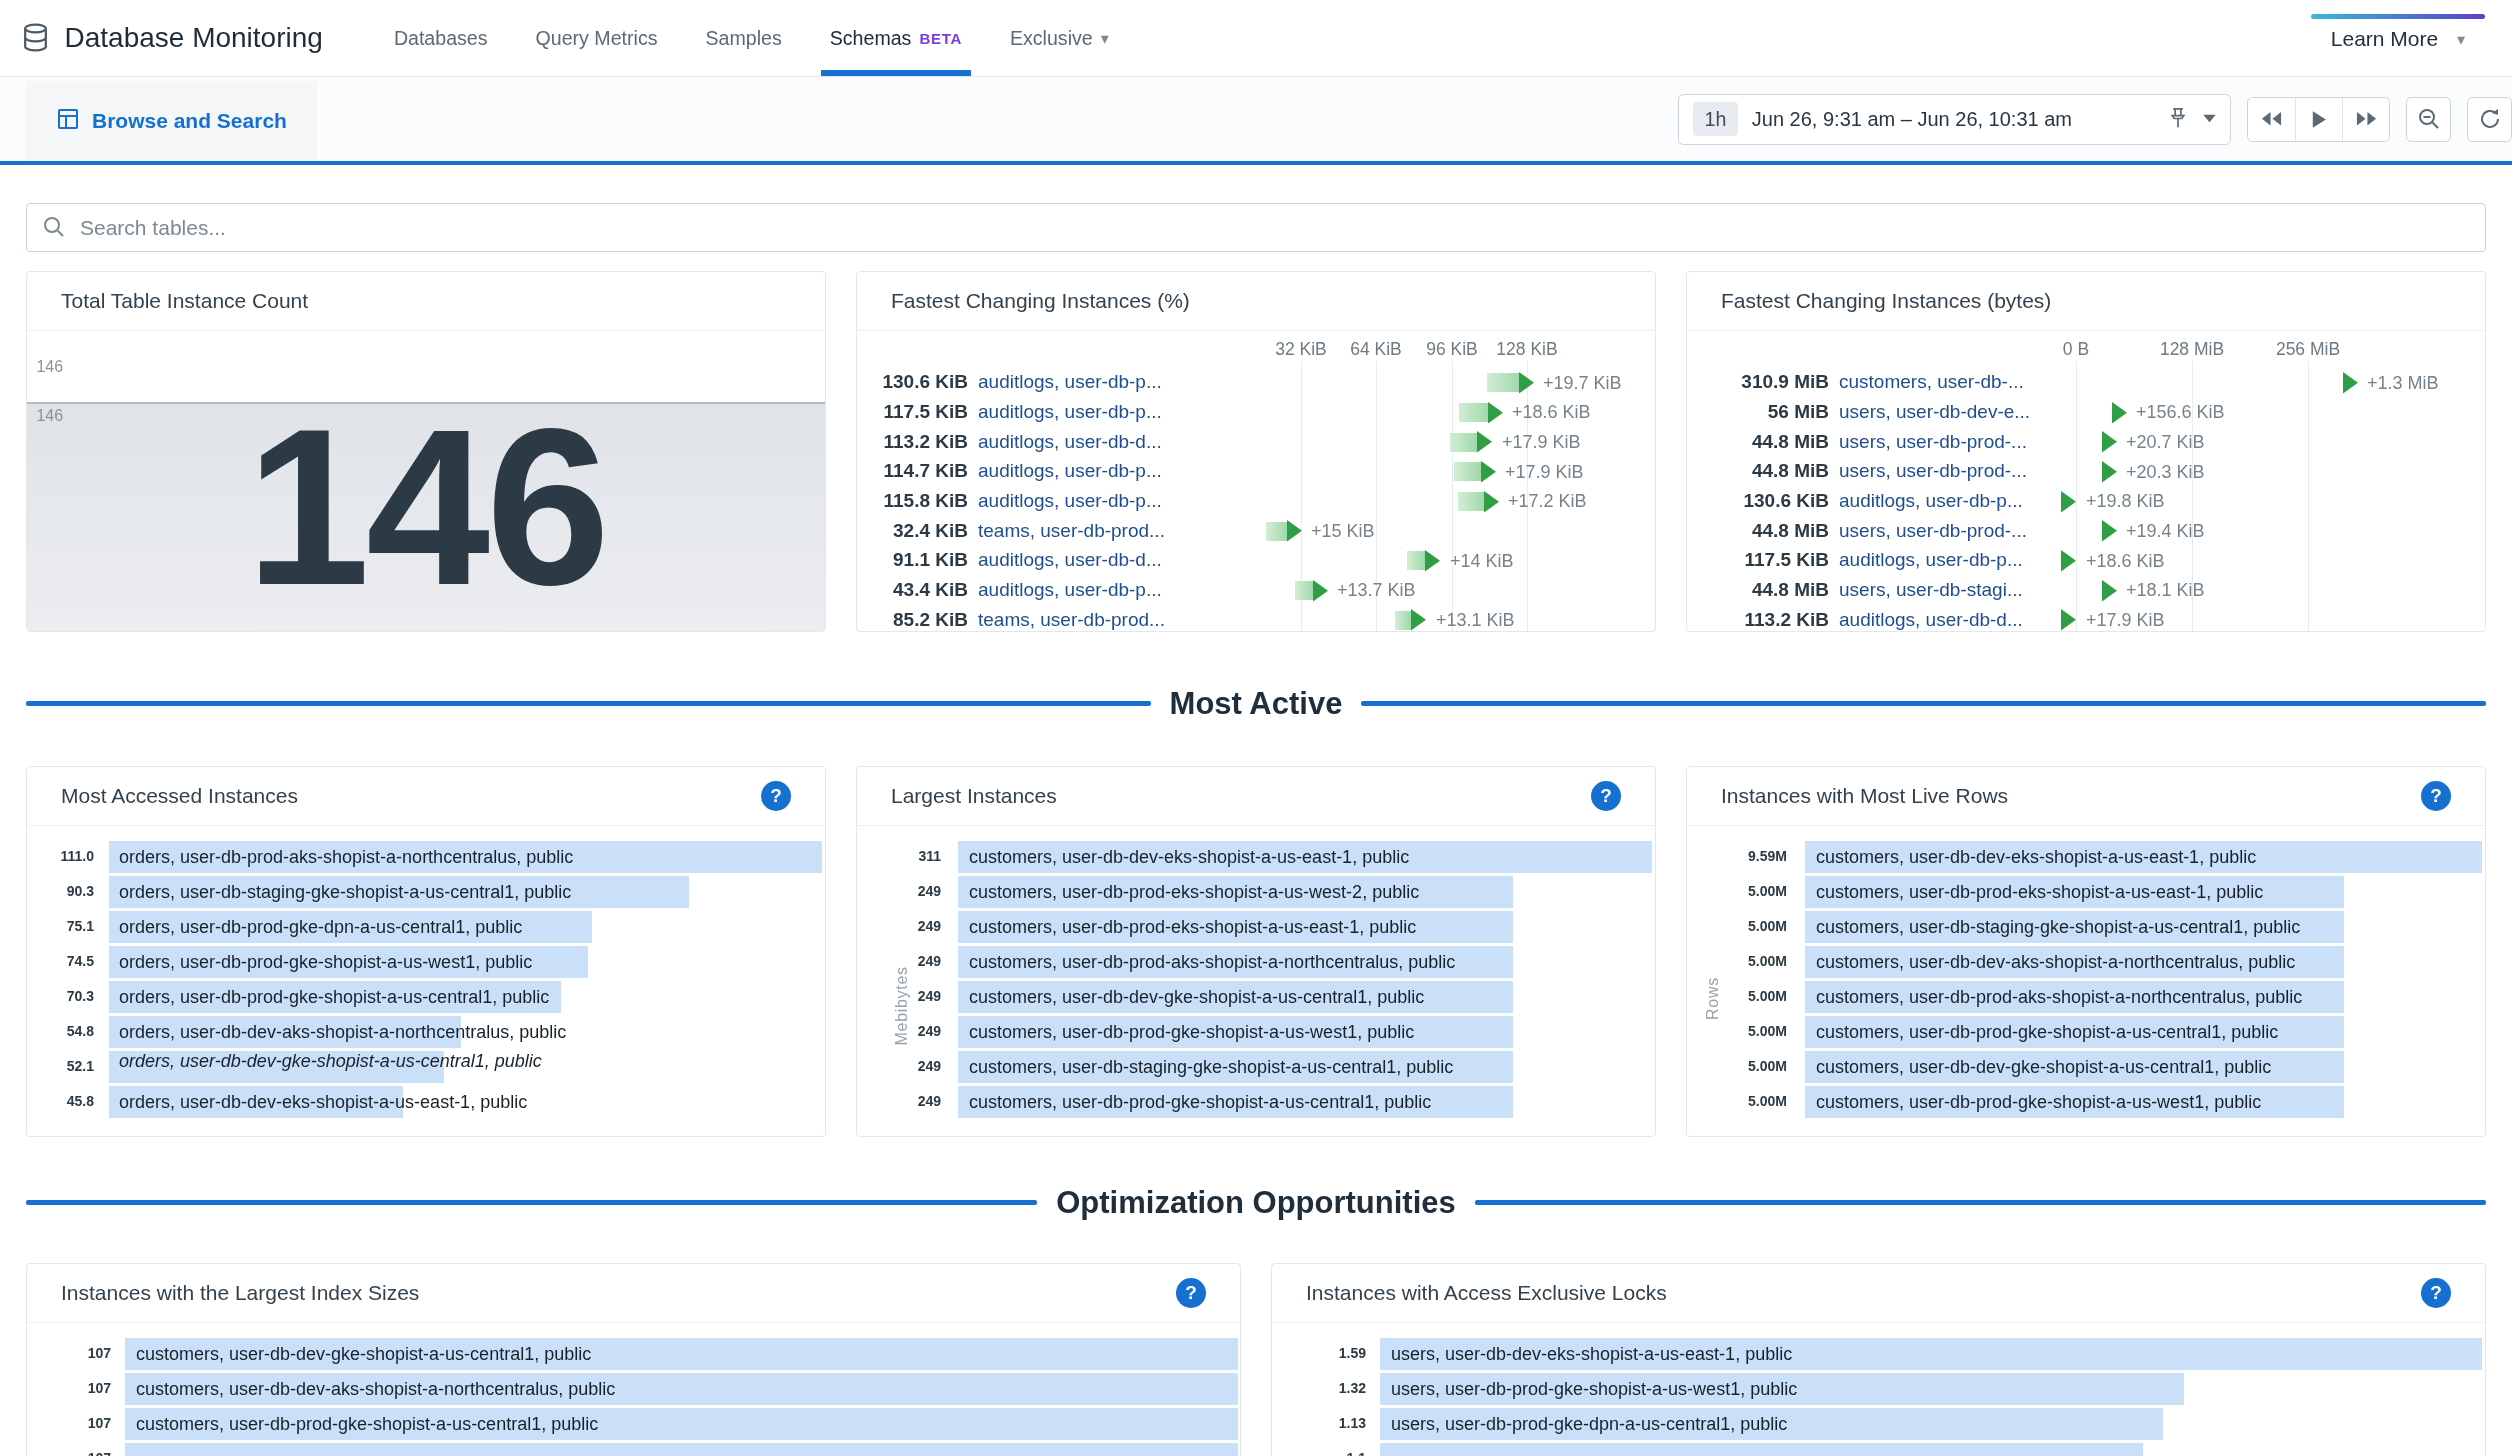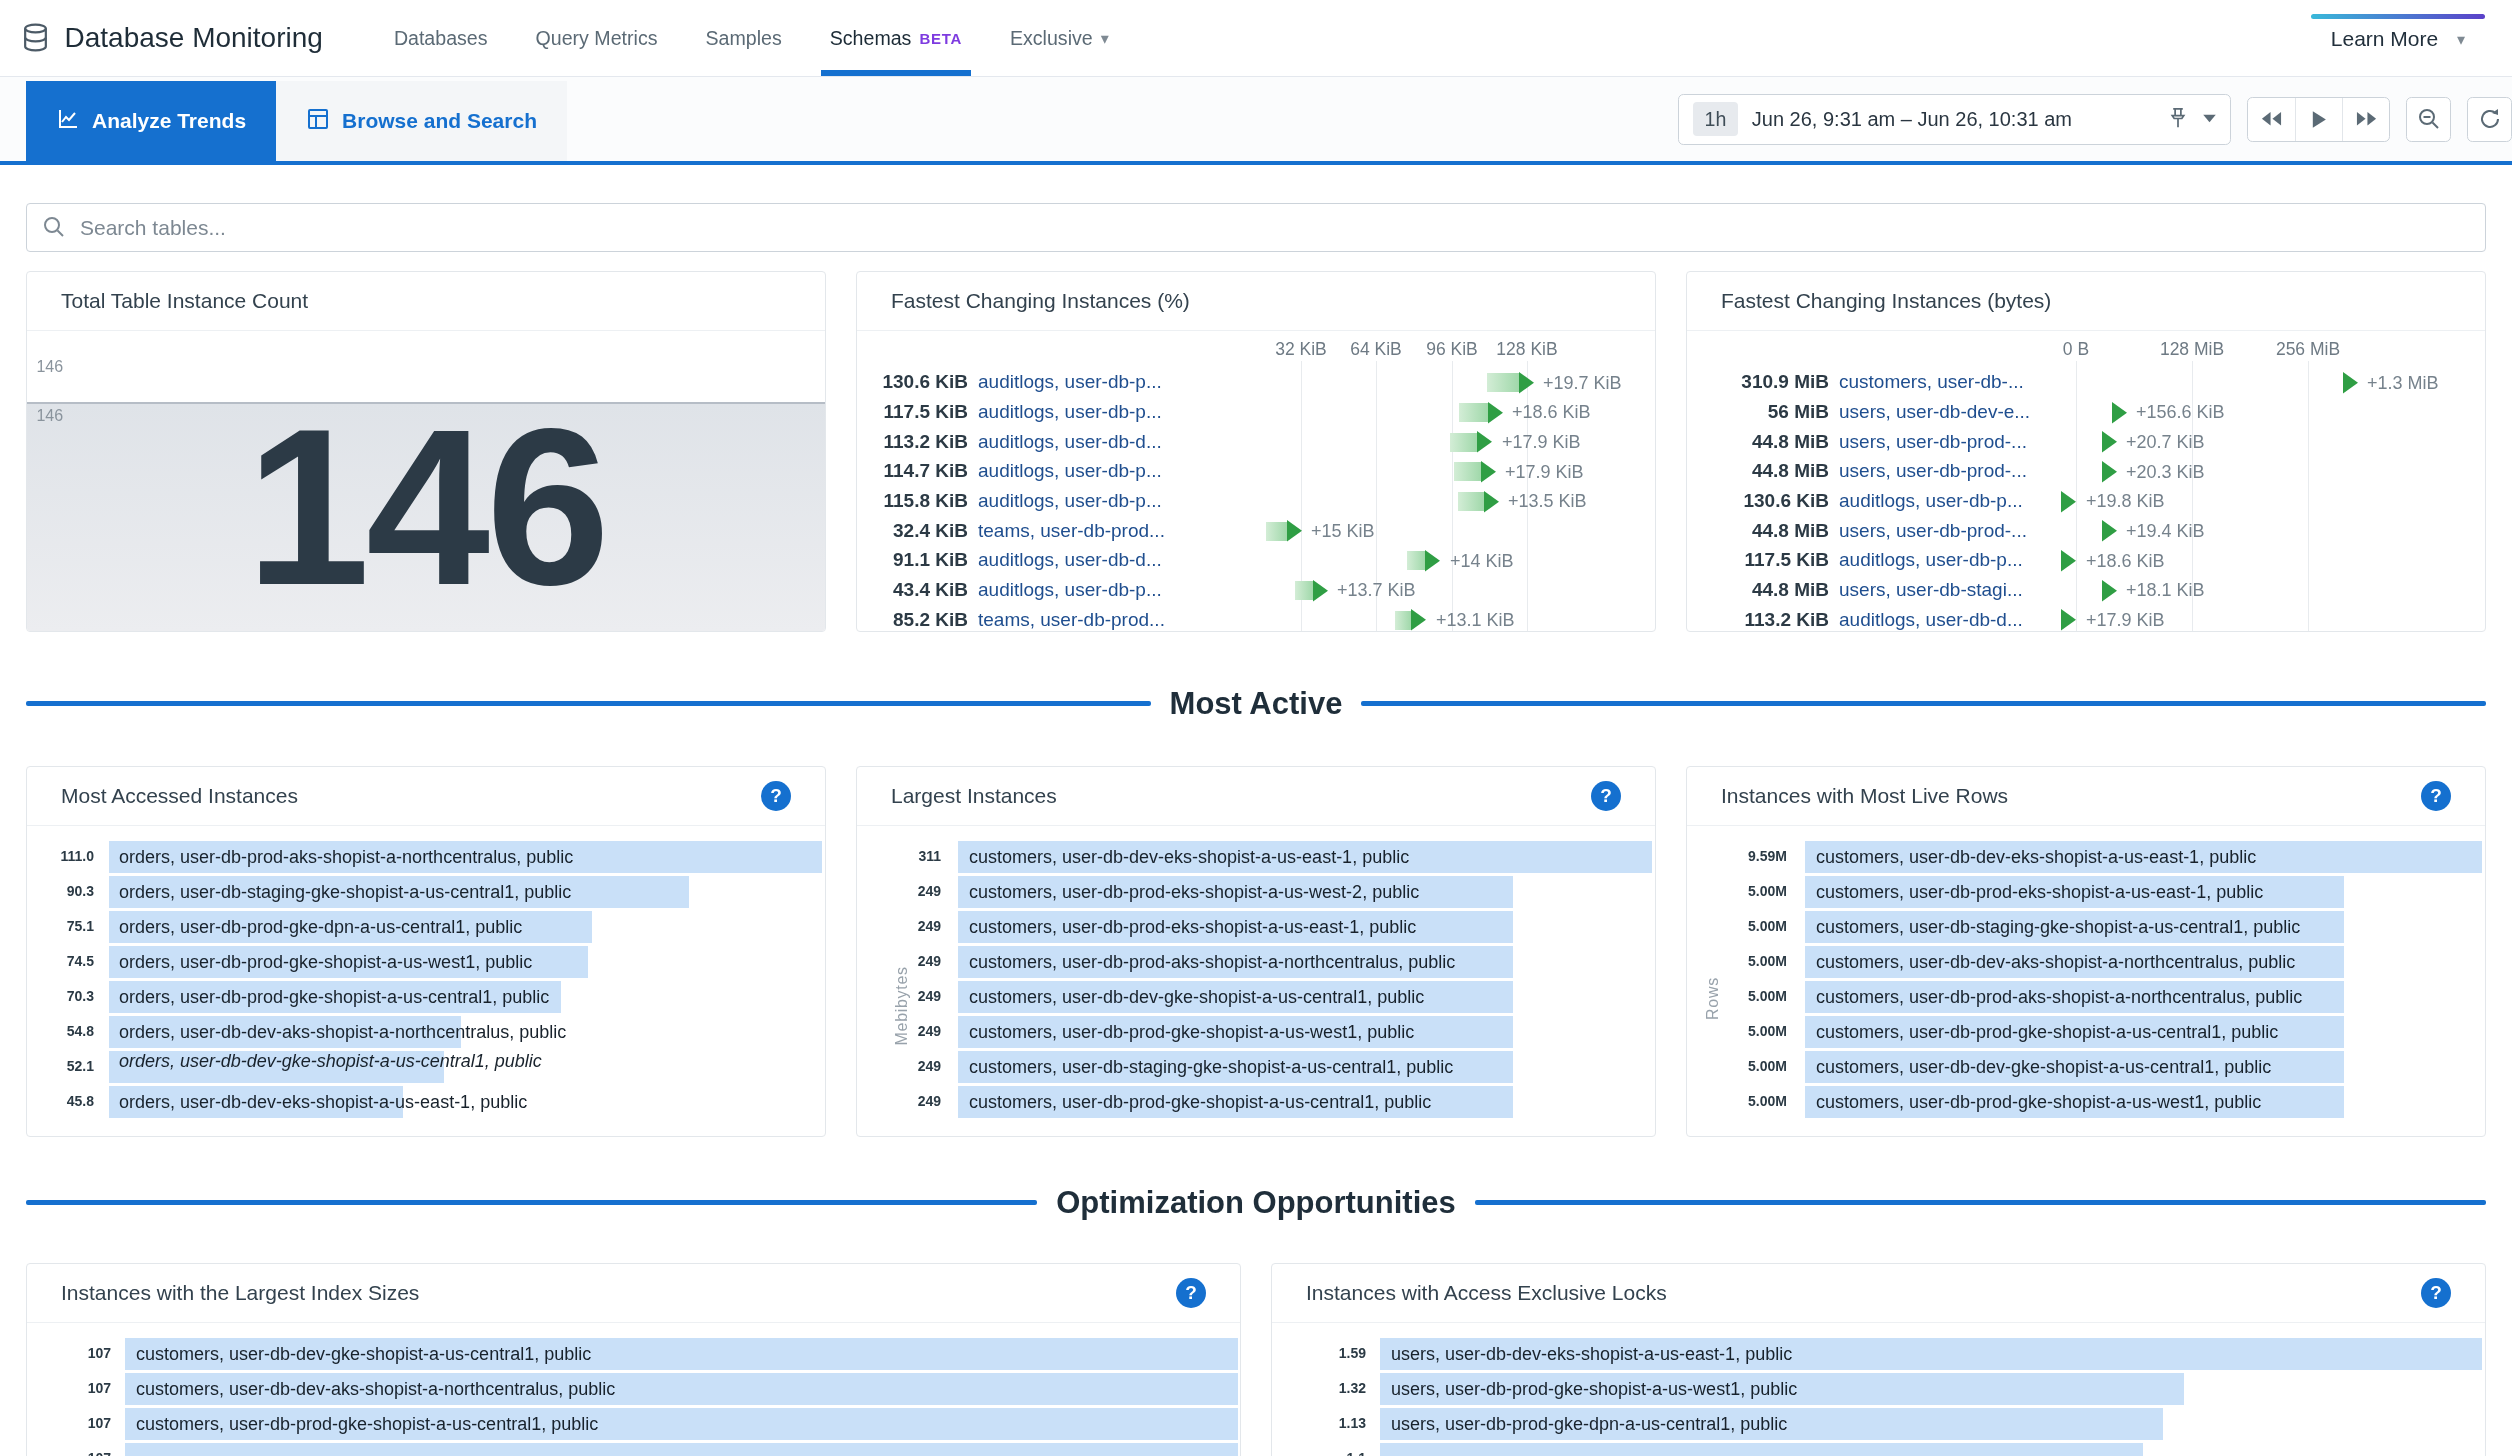--- a/index.html
+++ b/index.html
@@ -126,29 +126,20 @@
   </div>
   <div class="learnmore">
     <span class="grad"></span>
     <span>Learn More</span>
     <span class="caret">▾</span>
   </div>
 </div>
 
 <div class="toolbar">
   <div class="viewtabs">
-    <span class="vtab active">
-      <span>
-        <svg width="24" height="24" viewBox="0 0 24 24" fill="none" stroke="#fff" stroke-width="2">
-          <path d="M4 3v17h17"></path>
-            <path d="M6 15l4-5 3 3 6-7"></path>
-        </svg>
-      </span>
-      <span>Analyze Trends</span>
-    </span>
     <span class="vtab plain">
       <span>
         <svg width="24" height="24" viewBox="0 0 24 24" fill="none" stroke="#1570cf" stroke-width="2">
           <rect x="3" y="3" width="18" height="18" rx="1"></rect>
             <path d="M3 9h18M10 9v12"></path>
         </svg>
       </span>
       <span>Browse and Search</span>
     </span>
   </div>
@@ -257,21 +248,21 @@
         <div class="ddelta" style="left: 645px; top: 101px;">+17.9 KiB</div>
         <div class="drow-val" style="left: 0px; width: 111px; top: 129px;">114.7 KiB</div>
         <div class="drow-name" style="left: 121px; top: 129px;">auditlogs, user-db-p...</div>
         <div class="dbar" style="left: 597px; width: 27px; top: 131px;"></div>
         <div class="darrow" style="left: 624px; top: 130px;"></div>
         <div class="ddelta" style="left: 648px; top: 131px;">+17.9 KiB</div>
         <div class="drow-val" style="left: 0px; width: 111px; top: 159px;">115.8 KiB</div>
         <div class="drow-name" style="left: 121px; top: 159px;">auditlogs, user-db-p...</div>
         <div class="dbar" style="left: 601px; width: 26px; top: 161px;"></div>
         <div class="darrow" style="left: 627px; top: 160px;"></div>
-        <div class="ddelta" style="left: 651px; top: 160px;">+13.5 KiB</div>
+        <div class="ddelta" style="left: 651px; top: 160px;">+17.2 KiB</div>
         <div class="drow-val" style="left: 0px; width: 111px; top: 189px;">32.4 KiB</div>
         <div class="drow-name" style="left: 121px; top: 189px;">teams, user-db-prod...</div>
         <div class="dbar" style="left: 409px; width: 20.6px; top: 191px;"></div>
         <div class="darrow" style="left: 430px; top: 189px;"></div>
         <div class="ddelta" style="left: 454px; top: 190px;">+15 KiB</div>
         <div class="drow-val" style="left: 0px; width: 111px; top: 218px;">91.1 KiB</div>
         <div class="drow-name" style="left: 121px; top: 218px;">auditlogs, user-db-d...</div>
         <div class="dbar" style="left: 550px; width: 18px; top: 220px;"></div>
         <div class="darrow" style="left: 568px; top: 219px;"></div>
         <div class="ddelta" style="left: 593px; top: 220px;">+14 KiB</div>

